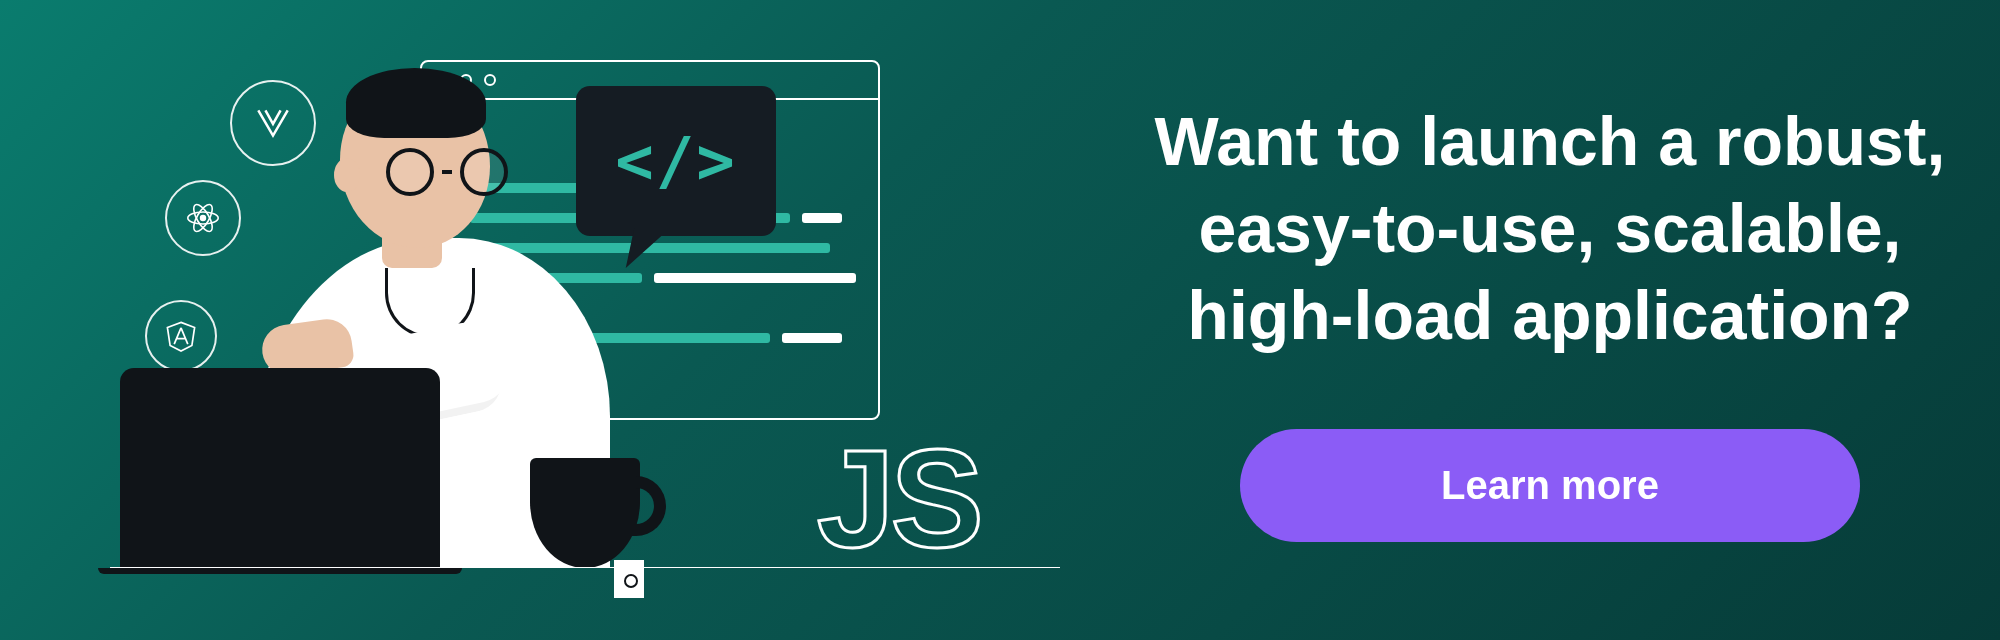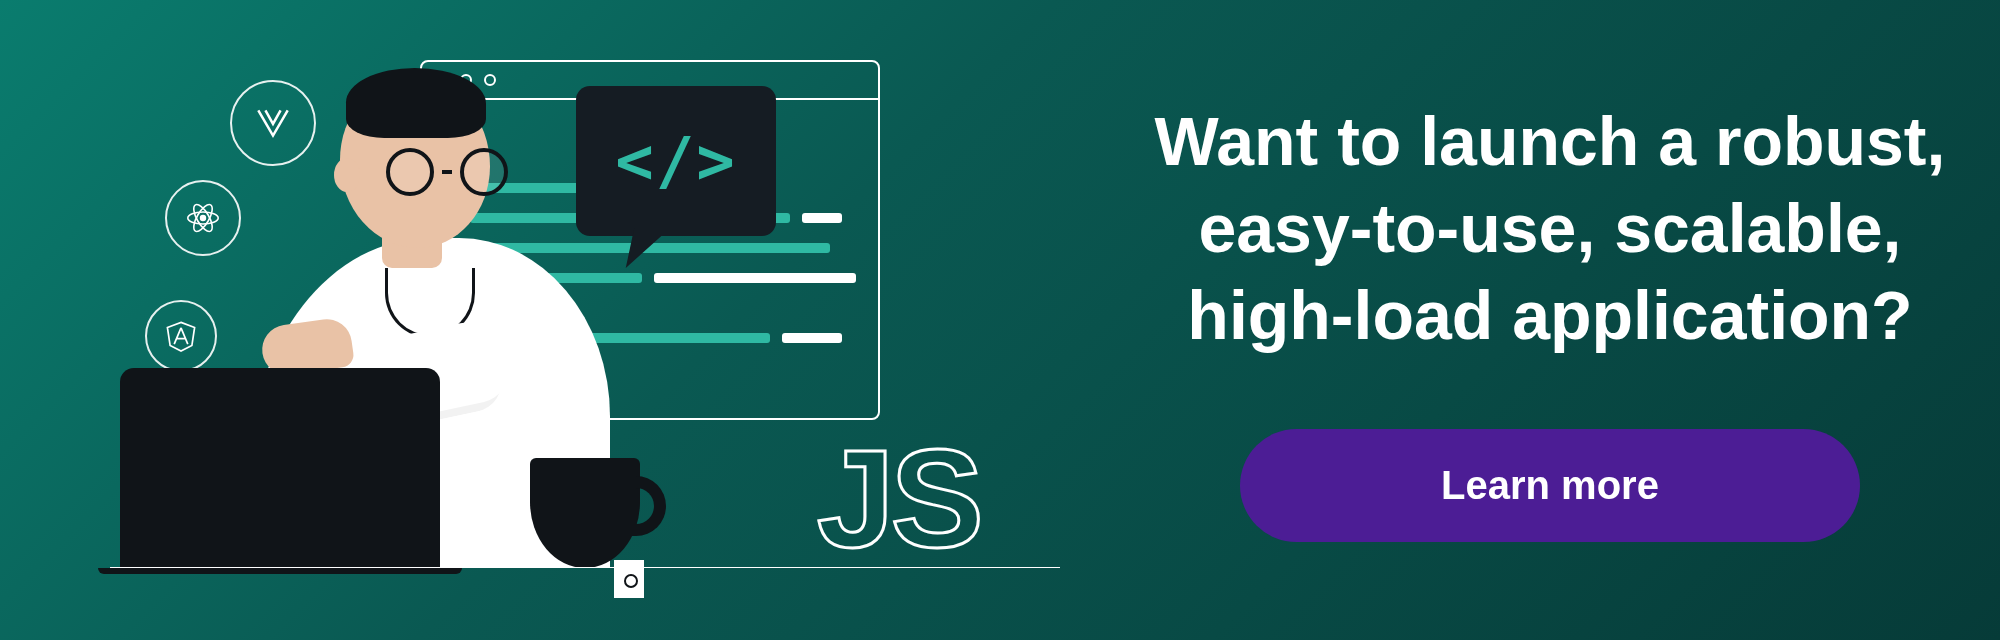--- a/index.html
+++ b/index.html
@@ -199,21 +199,21 @@
   }
   .headline{
     color:#fff;
     font-size:68px;
     line-height:1.28;
     font-weight:800;
     text-align:center;
     max-width:880px;
   }
   .btn{
-    background:#4c1d95;
+    background:#8b5cf6;
     color:#fff;
     font-size:40px;
     font-weight:700;
     padding: 34px 30px;
     width:620px;
     text-align:center;
     border-radius:999px;
     cursor:pointer;
     user-select:none;
   }

